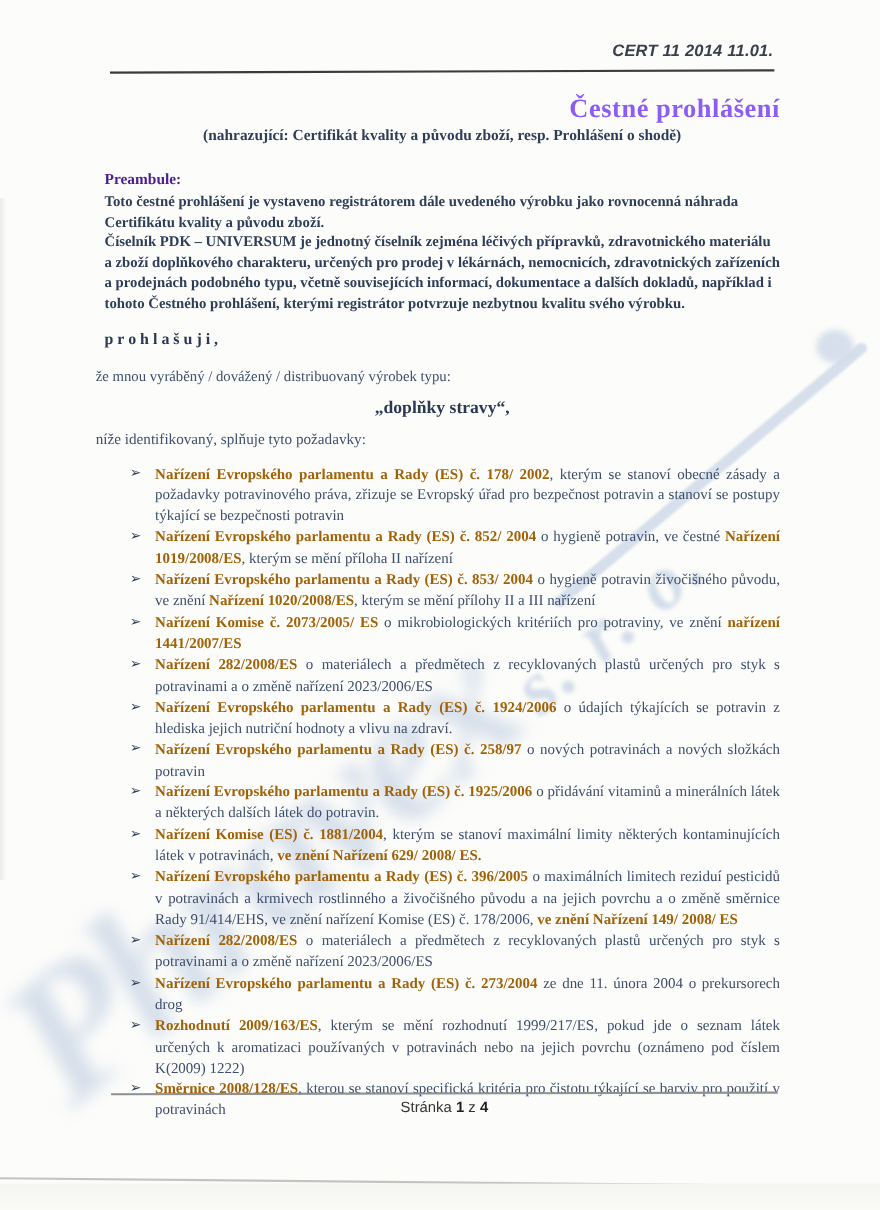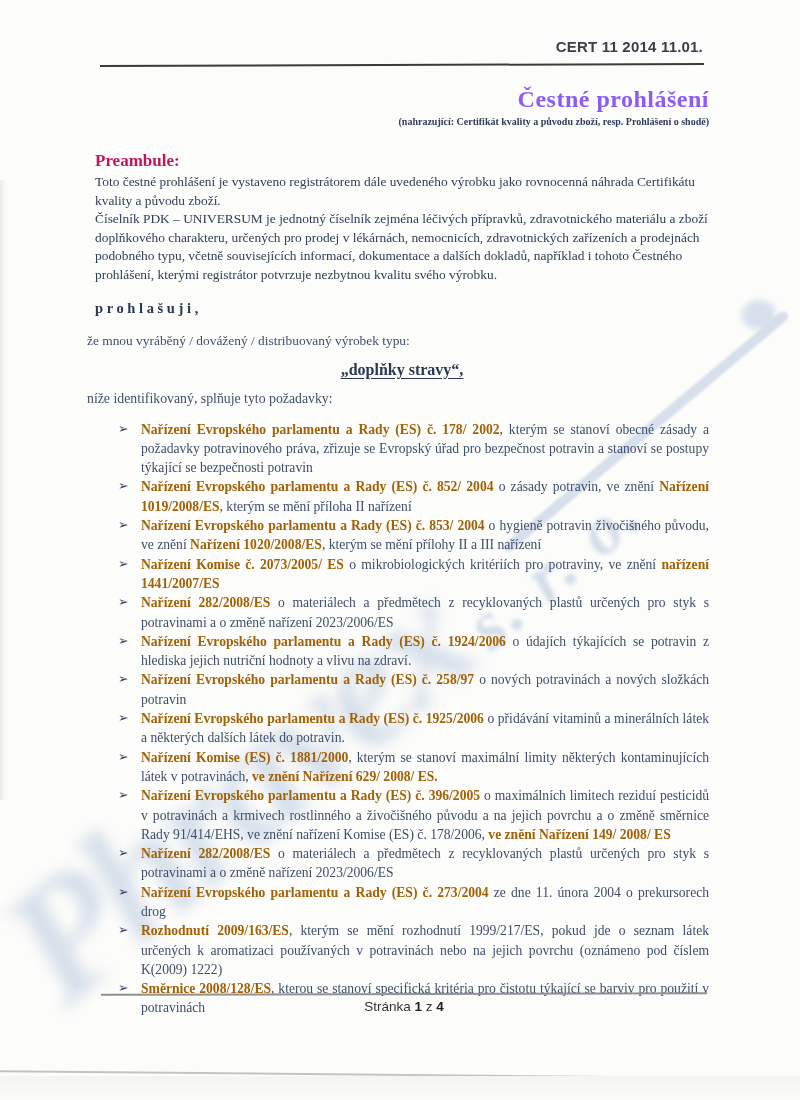--- a/index.html
+++ b/index.html
@@ -41,54 +41,54 @@
     transform:rotate(-40deg);transform-origin:0 50%;filter:blur(1px);
   }
   .wm-dot{
     position:absolute;left:742px;top:300px;width:34px;height:30px;
     border-radius:50%;background:#d2dcea;filter:blur(3px);opacity:.9;
   }
   
   .doc-code{
     position:absolute;top:38px;right:97px;z-index:2;
     font-family:"Liberation Sans","DejaVu Sans",sans-serif;
-    font-weight:bold;font-size:15px;color:#3a404b;
+    font-style:italic;font-weight:bold;font-size:15px;color:#3a404b;
     letter-spacing:.2px;
   }
   .top-rule{
     position:absolute;left:100px;top:64px;width:604px;height:2px;z-index:2;
     background:#3c3c3e;transform:rotate(-0.2deg);
   }
   .content{position:absolute;left:95px;top:86px;width:614px;z-index:1;color:#2e3d58;}
   .title{
     margin:0;text-align:right;font-size:24px;font-weight:bold;
     color:#8b5cf6;letter-spacing:.5px;
   }
   .subtitle{
-    margin:3px 0 0;text-align:right;font-size:10px;font-weight:bold;color:#2e3d58;
+    margin:3px 0 0;text-align:center;font-size:14px;font-weight:bold;color:#2e3d58;
   }
   .preambule-heading{
-    margin:24px 0 2px;font-size:17px;font-weight:bold;color:#be185d;
+    margin:24px 0 2px;font-size:14px;font-weight:bold;color:#4c1d95;
   }
   .preambule-paragraphs p{
-    margin:0;font-size:13.4px;line-height:18.6px;font-weight:normal;color:#2e3d58;
+    margin:0;font-size:13.4px;line-height:18.6px;font-weight:bold;color:#2e3d58;
   }
   .intro{
     margin:12px 0 0;font-size:13.8px;color:#3f4f6b;text-indent:48px;
   }
   .verb{
     margin:15px 0 0;font-size:14.5px;font-weight:bold;color:#2a3852;
   }
   .product-line{
     margin:16px 0 12px;font-size:13.4px;color:#3f4f6b;margin-left:-8px;
   }
   .product-type{
     margin:12px 0 0;text-align:center;font-size:16px;font-weight:bold;color:#2a3852;
   }
-  .product-type span{text-decoration:underline;text-underline-offset:3px;margin-top:24px;}
+  .product-type span{text-underline-offset:3px;margin-top:24px;}
   .requirements-line{
     margin:12px 0 12px;font-size:13.8px;color:#3f4f6b;margin-left:-8px;
   }
   ul.requirements{
     list-style:none;margin:13px 0 0;padding:0;
   }
   ul.requirements li{
     position:relative;padding-left:46px;text-align:justify;
     font-size:13.6px;line-height:19.3px;color:#3d4d6a;
   }
@@ -131,28 +131,28 @@
       <p>Číselník PDK – UNIVERSUM je jednotný číselník zejména léčivých přípravků, zdravotnického materiálu a zboží doplňkového charakteru, určených pro prodej v lékárnách, nemocnicích, zdravotnických zařízeních a prodejnách podobného typu, včetně souvisejících informací, dokumentace a dalších dokladů, například i tohoto Čestného prohlášení, kterými registrátor potvrzuje nezbytnou kvalitu svého výrobku.</p>
     </div>
 
   <p class="verb">p r o h l a š u j i ,</p>
   <p class="product-line">že mnou vyráběný / dovážený / distribuovaný výrobek typu:</p>
   <p class="product-type"><span>„doplňky stravy“,</span></p>
   <p class="requirements-line">níže identifikovaný, splňuje tyto požadavky:</p>
 
   <ul class="requirements">
       <li><span class="marker">➢</span><b>Nařízení Evropského parlamentu a Rady (ES) č. 178/ 2002</b><span>, kterým se stanoví obecné zásady a požadavky potravinového práva, zřizuje se Evropský úřad pro bezpečnost potravin a stanoví se postupy týkající se bezpečnosti potravin</span></li>
-      <li><span class="marker">➢</span><b>Nařízení Evropského parlamentu a Rady (ES) č. 852/ 2004</b><span> o zásady potravin, ve znění </span><b>Nařízení 1019/2008/ES</b><span>, kterým se mění příloha II nařízení</span></li>
+      <li><span class="marker">➢</span><b>Nařízení Evropského parlamentu a Rady (ES) č. 852/ 2004</b><span> o hygieně potravin, ve čestné </span><b>Nařízení 1019/2008/ES</b><span>, kterým se mění příloha II nařízení</span></li>
       <li><span class="marker">➢</span><b>Nařízení Evropského parlamentu a Rady (ES) č. 853/ 2004</b><span> o hygieně potravin živočišného původu, ve znění </span><b>Nařízení 1020/2008/ES</b><span>, kterým se mění přílohy II a III nařízení</span></li>
       <li><span class="marker">➢</span><b>Nařízení Komise č. 2073/2005/ ES</b><span> o mikrobiologických kritériích pro potraviny, ve znění </span><b>nařízení 1441/2007/ES</b></li>
       <li><span class="marker">➢</span><b>Nařízení 282/2008/ES</b><span> o materiálech a předmětech z recyklovaných plastů určených pro styk s potravinami a o změně nařízení 2023/2006/ES</span></li>
       <li><span class="marker">➢</span><b>Nařízení Evropského parlamentu a Rady (ES) č. 1924/2006</b><span> o údajích týkajících se potravin z hlediska jejich nutriční hodnoty a vlivu na zdraví.</span></li>
       <li><span class="marker">➢</span><b>Nařízení Evropského parlamentu a Rady (ES) č. 258/97</b><span> o nových potravinách a nových složkách potravin</span></li>
       <li><span class="marker">➢</span><b>Nařízení Evropského parlamentu a Rady (ES) č. 1925/2006</b><span> o přidávání vitaminů a minerálních látek a některých dalších látek do potravin.</span></li>
-      <li><span class="marker">➢</span><b>Nařízení Komise (ES) č. 1881/2000</b><span>, kterým se stanoví maximální limity některých kontaminujících látek v potravinách, </span><b>ve znění Nařízení 629/ 2008/ ES.</b></li>
+      <li><span class="marker">➢</span><b>Nařízení Komise (ES) č. 1881/2004</b><span>, kterým se stanoví maximální limity některých kontaminujících látek v potravinách, </span><b>ve znění Nařízení 629/ 2008/ ES.</b></li>
       <li><span class="marker">➢</span><b>Nařízení Evropského parlamentu a Rady (ES) č. 396/2005</b><span> o maximálních limitech reziduí pesticidů v potravinách a krmivech rostlinného a živočišného původu a na jejich povrchu a o změně směrnice Rady 91/414/EHS, ve znění nařízení Komise (ES) č. 178/2006, </span><b>ve znění Nařízení 149/ 2008/ ES</b></li>
       <li><span class="marker">➢</span><b>Nařízení 282/2008/ES</b><span> o materiálech a předmětech z recyklovaných plastů určených pro styk s potravinami a o změně nařízení 2023/2006/ES</span></li>
       <li><span class="marker">➢</span><b>Nařízení Evropského parlamentu a Rady (ES) č. 273/2004</b><span> ze dne 11. února 2004 o prekursorech drog</span></li>
       <li><span class="marker">➢</span><b>Rozhodnutí 2009/163/ES</b><span>, kterým se mění rozhodnutí 1999/217/ES, pokud jde o seznam látek určených k aromatizaci používaných v potravinách nebo na jejich povrchu (oznámeno pod číslem K(2009) 1222)</span></li>
       <li><span class="marker">➢</span><b>Směrnice 2008/128/ES</b><span>, kterou se stanoví specifická kritéria pro čistotu týkající se barviv pro použití v potravinách</span></li>
     </ul>
 </div>
 
 <div class="footer-rule"></div>
 <div class="footer-text"><span>Stránka </span><b>1</b><span> z </span><b>4</b></div>

